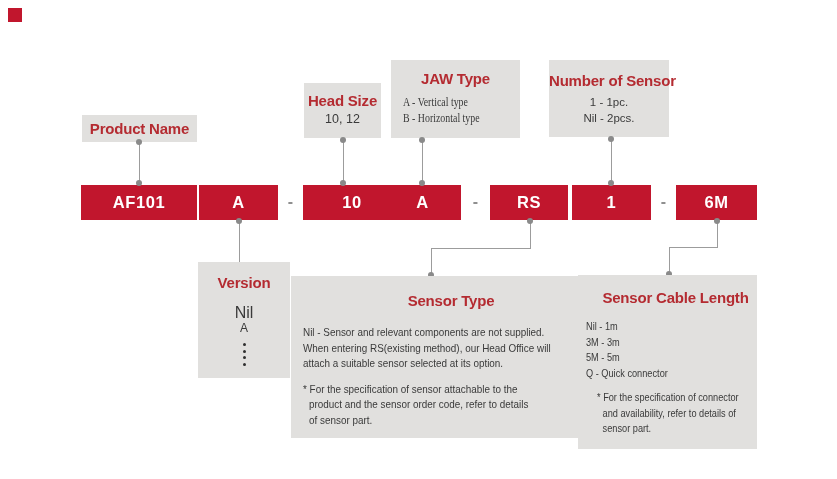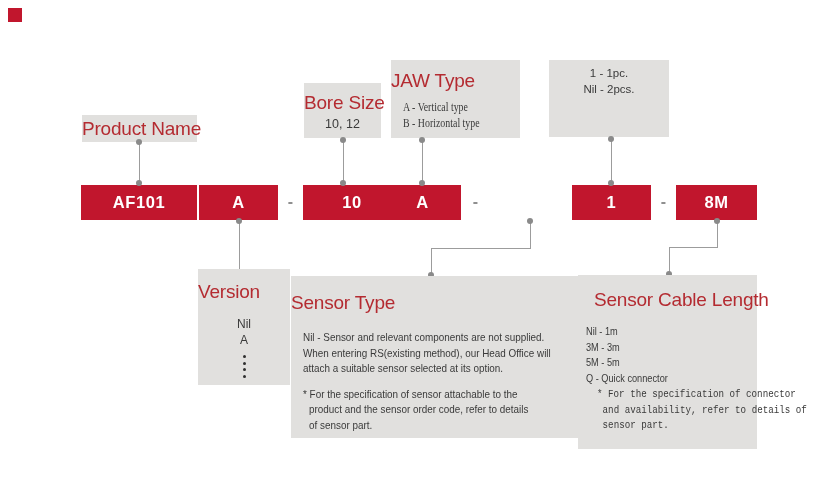--- a/index.html
+++ b/index.html
@@ -1,21 +1,21 @@
 <!DOCTYPE html>
 <html style="--accent-red: #C1162D; --title-red: #B42B31; --box-gray: #E1E0DE; --text-dark: #3A3A3A; --line-gray: #9C9C9C; --dot-gray: #8A8A8A; --code-text: #FFFFFF;"><head>
 <meta charset="utf-8">
 <style>
   html,body{margin:0;padding:0;background:#ffffff;}
   #stage{
     position:relative;width:837px;height:479px;background:#ffffff;overflow:hidden;
     font-family:"Liberation Sans","DejaVu Sans",sans-serif;color:var(--text-dark,#3a3a3a);
   }
   .graybox{position:absolute;background:var(--box-gray,#e1e0de);}
-  .title{font-size:19px;font-weight:400;color:var(--title-red,#b42b31);letter-spacing:-0.2px;white-space:nowrap;}
+  .title{font-size:15px;font-weight:700;color:var(--title-red,#b42b31);text-align:center;letter-spacing:-0.2px;white-space:nowrap;}
   .body-line{font-size:11.5px;line-height:15.5px;color:var(--text-dark,#3a3a3a);white-space:nowrap;}
   .fit{transform:scaleX(0.86);transform-origin:left center;}
   .fit-tight{transform:scaleX(0.80);transform-origin:left center;}
   .center{text-align:center;}
   .codebox{
     position:absolute;top:185px;height:35px;background:var(--accent-red,#c1162d);
     color:var(--code-text,#fff);font-size:16.5px;font-weight:700;letter-spacing:0.6px;
     line-height:35px;text-align:center;
   }
   .dashsep{
@@ -34,48 +34,50 @@
 
 <div id="stage">
 
   <div id="corner-marker"></div>
 
   <div class="graybox" style="left:82px;top:115px;width:115px;height:27px;">
     <div class="title" style="line-height:27px;border-radius:9px;">Product Name</div>
   </div>
 
   <div class="graybox" style="left:304px;top:83px;width:77px;height:55px;">
-    <div class="title" style="margin-top:9px;">Bore Size</div>
+    <div class="title" style="margin-top:9px;">Head Size</div>
     <div class="body-line center" style="margin-top:3px;font-size:12.5px;">10, 12</div>
   </div>
 
   <div class="graybox" style="left:391px;top:60px;width:129px;height:78px;">
     <div class="title" style="margin-top:10px;">JAW Type</div>
     <div style="margin-top:8px;padding-left:12px;font-family:Liberation Serif, serif;">
       <div class="body-line fit">A - Vertical type</div>
       <div class="body-line fit">B - Horizontal type</div>
     </div>
   </div>
 
   <div class="graybox" style="left:549px;top:60px;width:120px;height:77px;">
+    <div class="title" style="margin-top:12px;">Number of Sensor</div>
     <div style="margin-top:6px;">
       <div class="body-line center">1 - 1pc.</div>
       <div class="body-line center">Nil - 2pcs.</div>
     </div>
   </div>
 
   <div class="codebox" style="left:81px;width:116px;">AF101</div>
   <div class="codebox" style="left:199px;width:79px;">A</div>
   <div class="dashsep" style="left:278px;width:25px;">-</div>
   <div class="codebox" style="left:303px;width:98px;">10</div>
   <div class="codebox" style="left:384px;width:77px;">A</div>
   <div class="dashsep" style="left:461px;width:29px;">-</div>
+  <div class="codebox" style="left:490px;width:78px;">RS</div>
   <div class="codebox" style="left:572px;width:79px;">1</div>
   <div class="dashsep" style="left:651px;width:25px;">-</div>
-  <div class="codebox" style="left:676px;width:81px;">8M</div>
+  <div class="codebox" style="left:676px;width:81px;">6M</div>
 
   <div class="vline" style="left:139px;top:143px;height:41px;"></div>
   <div class="cdot" style="left:136px;top:139px;"></div>
   <div class="cdot" style="left:136px;top:180px;"></div>
 
   <div class="vline" style="left:343px;top:141px;height:44px;"></div>
   <div class="cdot" style="left:340px;top:137px;"></div>
   <div class="cdot" style="left:340px;top:180px;"></div>
 
   <div class="vline" style="left:422px;top:141px;height:44px;"></div>
@@ -95,24 +97,24 @@
   <div class="vline" style="left:431px;top:248px;height:28px;"></div>
   <div class="cdot" style="left:527px;top:218px;"></div>
   <div class="cdot" style="left:428px;top:272px;"></div>
 
   <div class="vline" style="left:717px;top:221px;height:26px;"></div>
   <div class="hline" style="left:669px;top:247px;width:49px;"></div>
   <div class="vline" style="left:669px;top:247px;height:28px;"></div>
   <div class="cdot" style="left:714px;top:218px;"></div>
   <div class="cdot" style="left:666px;top:271px;"></div>
 
-  <div class="graybox" style="left:198px;top:269px;width:92px;height:116px;">
+  <div class="graybox" style="left:198px;top:262px;width:92px;height:116px;">
     <div class="title" style="margin-top:12px;">Version</div>
     <div style="margin-top:14px;">
-      <div class="body-line center" style="font-size:12px;">Nil</div>
+      <div class="body-line center" style="font-size:16px;">Nil</div>
       <div class="body-line center" style="font-size:12px;">A</div>
     </div>
     <div style="margin-top:7px;">
       <div class="vdot"></div>
         <div class="vdot"></div>
         <div class="vdot"></div>
         <div class="vdot"></div>
     </div>
   </div>
 
@@ -131,20 +133,20 @@
   </div>
 
   <div class="graybox" style="left:578px;top:275px;width:179px;height:174px;">
     <div class="title" style="margin-top:14px;padding-left:16px;">Sensor Cable Length</div>
     <div style="margin-top:13px;padding-left:8px;">
       <div class="body-line fit-tight">Nil - 1m</div>
       <div class="body-line fit-tight">3M - 3m</div>
       <div class="body-line fit-tight">5M - 5m</div>
       <div class="body-line fit-tight">Q - Quick connector</div>
     </div>
-    <div class="note" style="padding-left:19px;font-family:Liberation Mono, monospace;">
+    <div class="note" style="margin-top:9px;padding-left:19px;">
       <div class="body-line fit-tight">* For the specification of connector</div>
       <div class="body-line fit-tight cont">and availability, refer to details of</div>
       <div class="body-line fit-tight cont">sensor part.</div>
     </div>
   </div>
 
 </div>
 
 </body></html>

